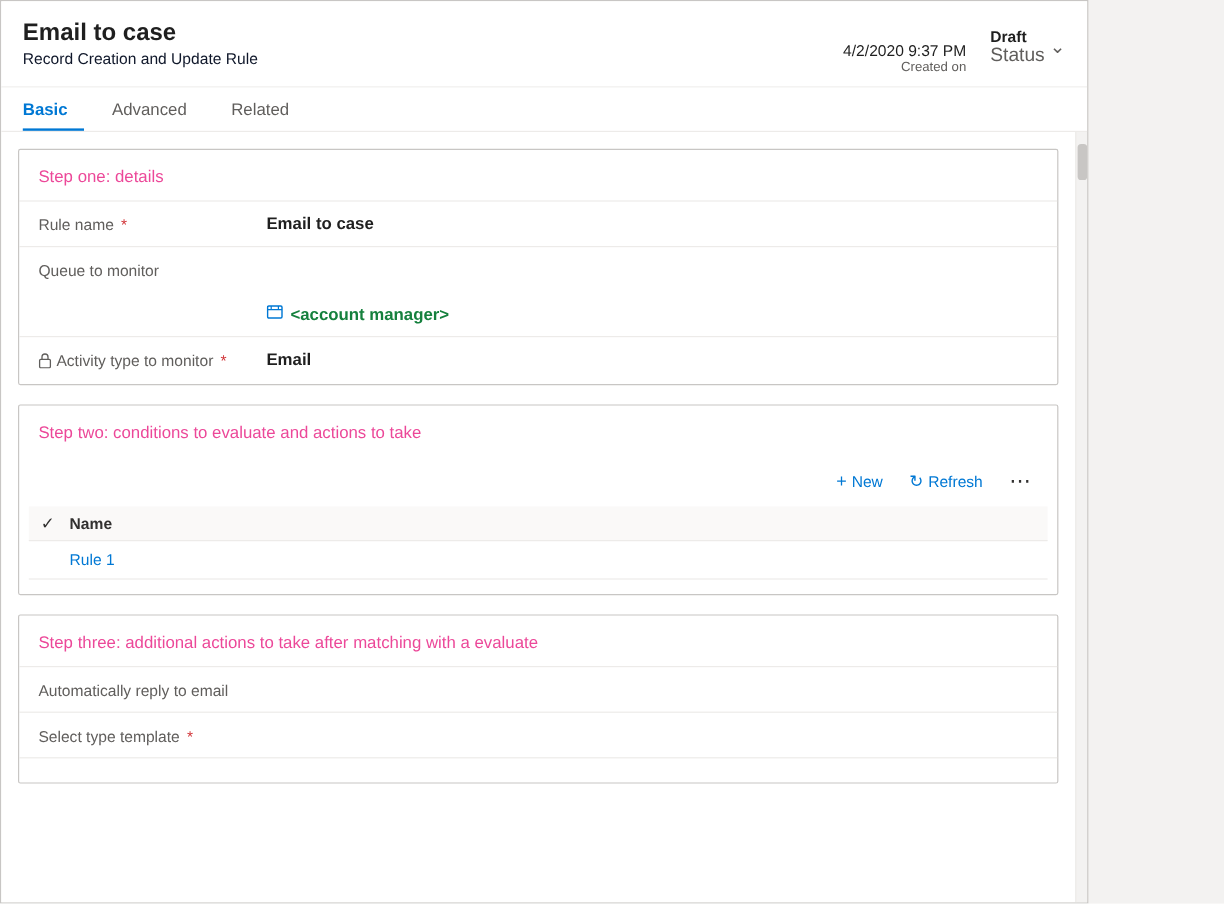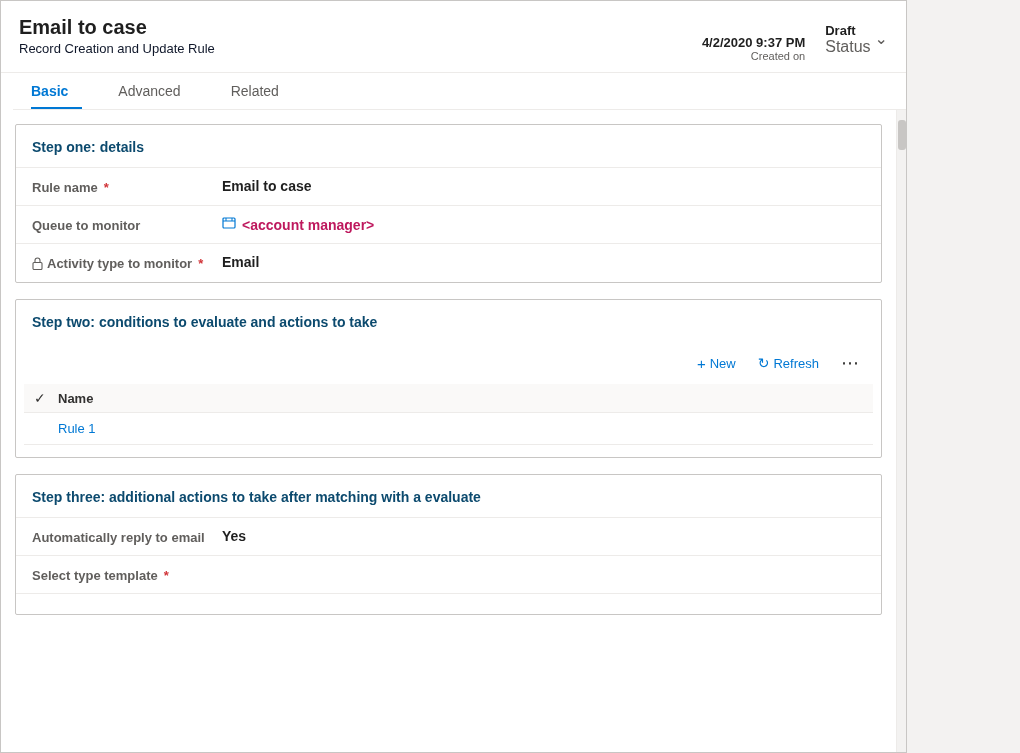--- a/index.html
+++ b/index.html
@@ -44,21 +44,21 @@
       display: flex;
       align-items: center;
       gap: 20px;
     }
     .header-date {
       text-align: right;
     }
     .header-date .date-val {
       font-size: 13px;
       color: #1f1f1f;
-      font-weight: 700;
+      font-weight: 400;
       margin-top: 20px;
     }
     .header-date .date-label {
       font-size: 11px;
       color: #605e5c;
     }
     .header-status {
       display: flex;
       align-items: center;
       gap: 4px;
@@ -74,25 +74,24 @@
       display: block;
     }
     .chevron-down {
       font-size: 16px;
       color: #605e5c;
       cursor: pointer;
     }
     
     .tabs {
       display: flex;
-      gap: 18px;
+      gap: 5px;
       padding: 0 18px;
       border-bottom: 1px solid #edebe9;
       background: #fff;
-      margin-left: 12px;
     }
     .tab {
       padding: 10px 14px 8px 0;
       font-size: 14px;
       color: #605e5c;
       cursor: pointer;
       border-bottom: 2px solid transparent;
       margin-right: 18px;
     }
     .tab.active {
@@ -109,64 +108,64 @@
     }
     
     .step-card {
       border: 1px solid #c8c6c4;
       border-radius: 2px;
       margin-bottom: 16px;
       background: #fff;
     }
     .step-title {
       font-size: 14px;
-      font-weight: 700;
-      color: #0c4a6e;
+      font-weight: 400;
+      color: #ec4899;
       padding: 14px 16px 12px 16px;
     }
     .form-row {
       display: flex;
       align-items: flex-start;
       padding: 10px 16px;
       border-top: 1px solid #edebe9;
     }
     .form-label {
       width: 190px;
       min-width: 190px;
       font-size: 13px;
       color: #605e5c;
       display: flex;
       align-items: flex-start;
       gap: 4px;
       padding-top: 2px;
-      font-weight: bold;
     }
     .form-label .lock-icon {
       font-size: 11px;
       color: #605e5c;
       margin-top: 1px;
     }
     .required-star {
       color: #d13438;
       font-size: 13px;
       margin-left: 2px;
     }
     .form-value {
       flex: 1;
       font-size: 14px;
       color: #1f1f1f;
       font-weight: 600;
     }
     .form-value.link {
-      color: #be185d;
+      color: #15803d;
       font-weight: 600;
       cursor: pointer;
       display: flex;
       align-items: center;
       gap: 6px;
+      margin-top: 37px;
     }
     .form-value.link .queue-icon {
       color: #0078d4;
       font-size: 14px;
     }
     .form-value.link .template-icon {
       color: #0078d4;
       font-size: 14px;
     }
     
@@ -357,21 +356,20 @@
         </div>
       </div>
 
       <div class="step-card">
         <div class="step-title">Step three: additional actions to take after matching with a evaluate</div>
 
         <div class="form-row auto-reply-row">
           <div class="form-label">
             <span>Automatically reply to email</span>
           </div>
-          <div class="form-value">Yes</div>
         </div>
 
         <div class="form-row">
           <div class="form-label">
             <span>Select type template</span>
             <span class="required-star">*</span>
           </div>
         </div>
 
         <div style="padding: 10px 16px; border-top: 1px solid #edebe9;"></div>

